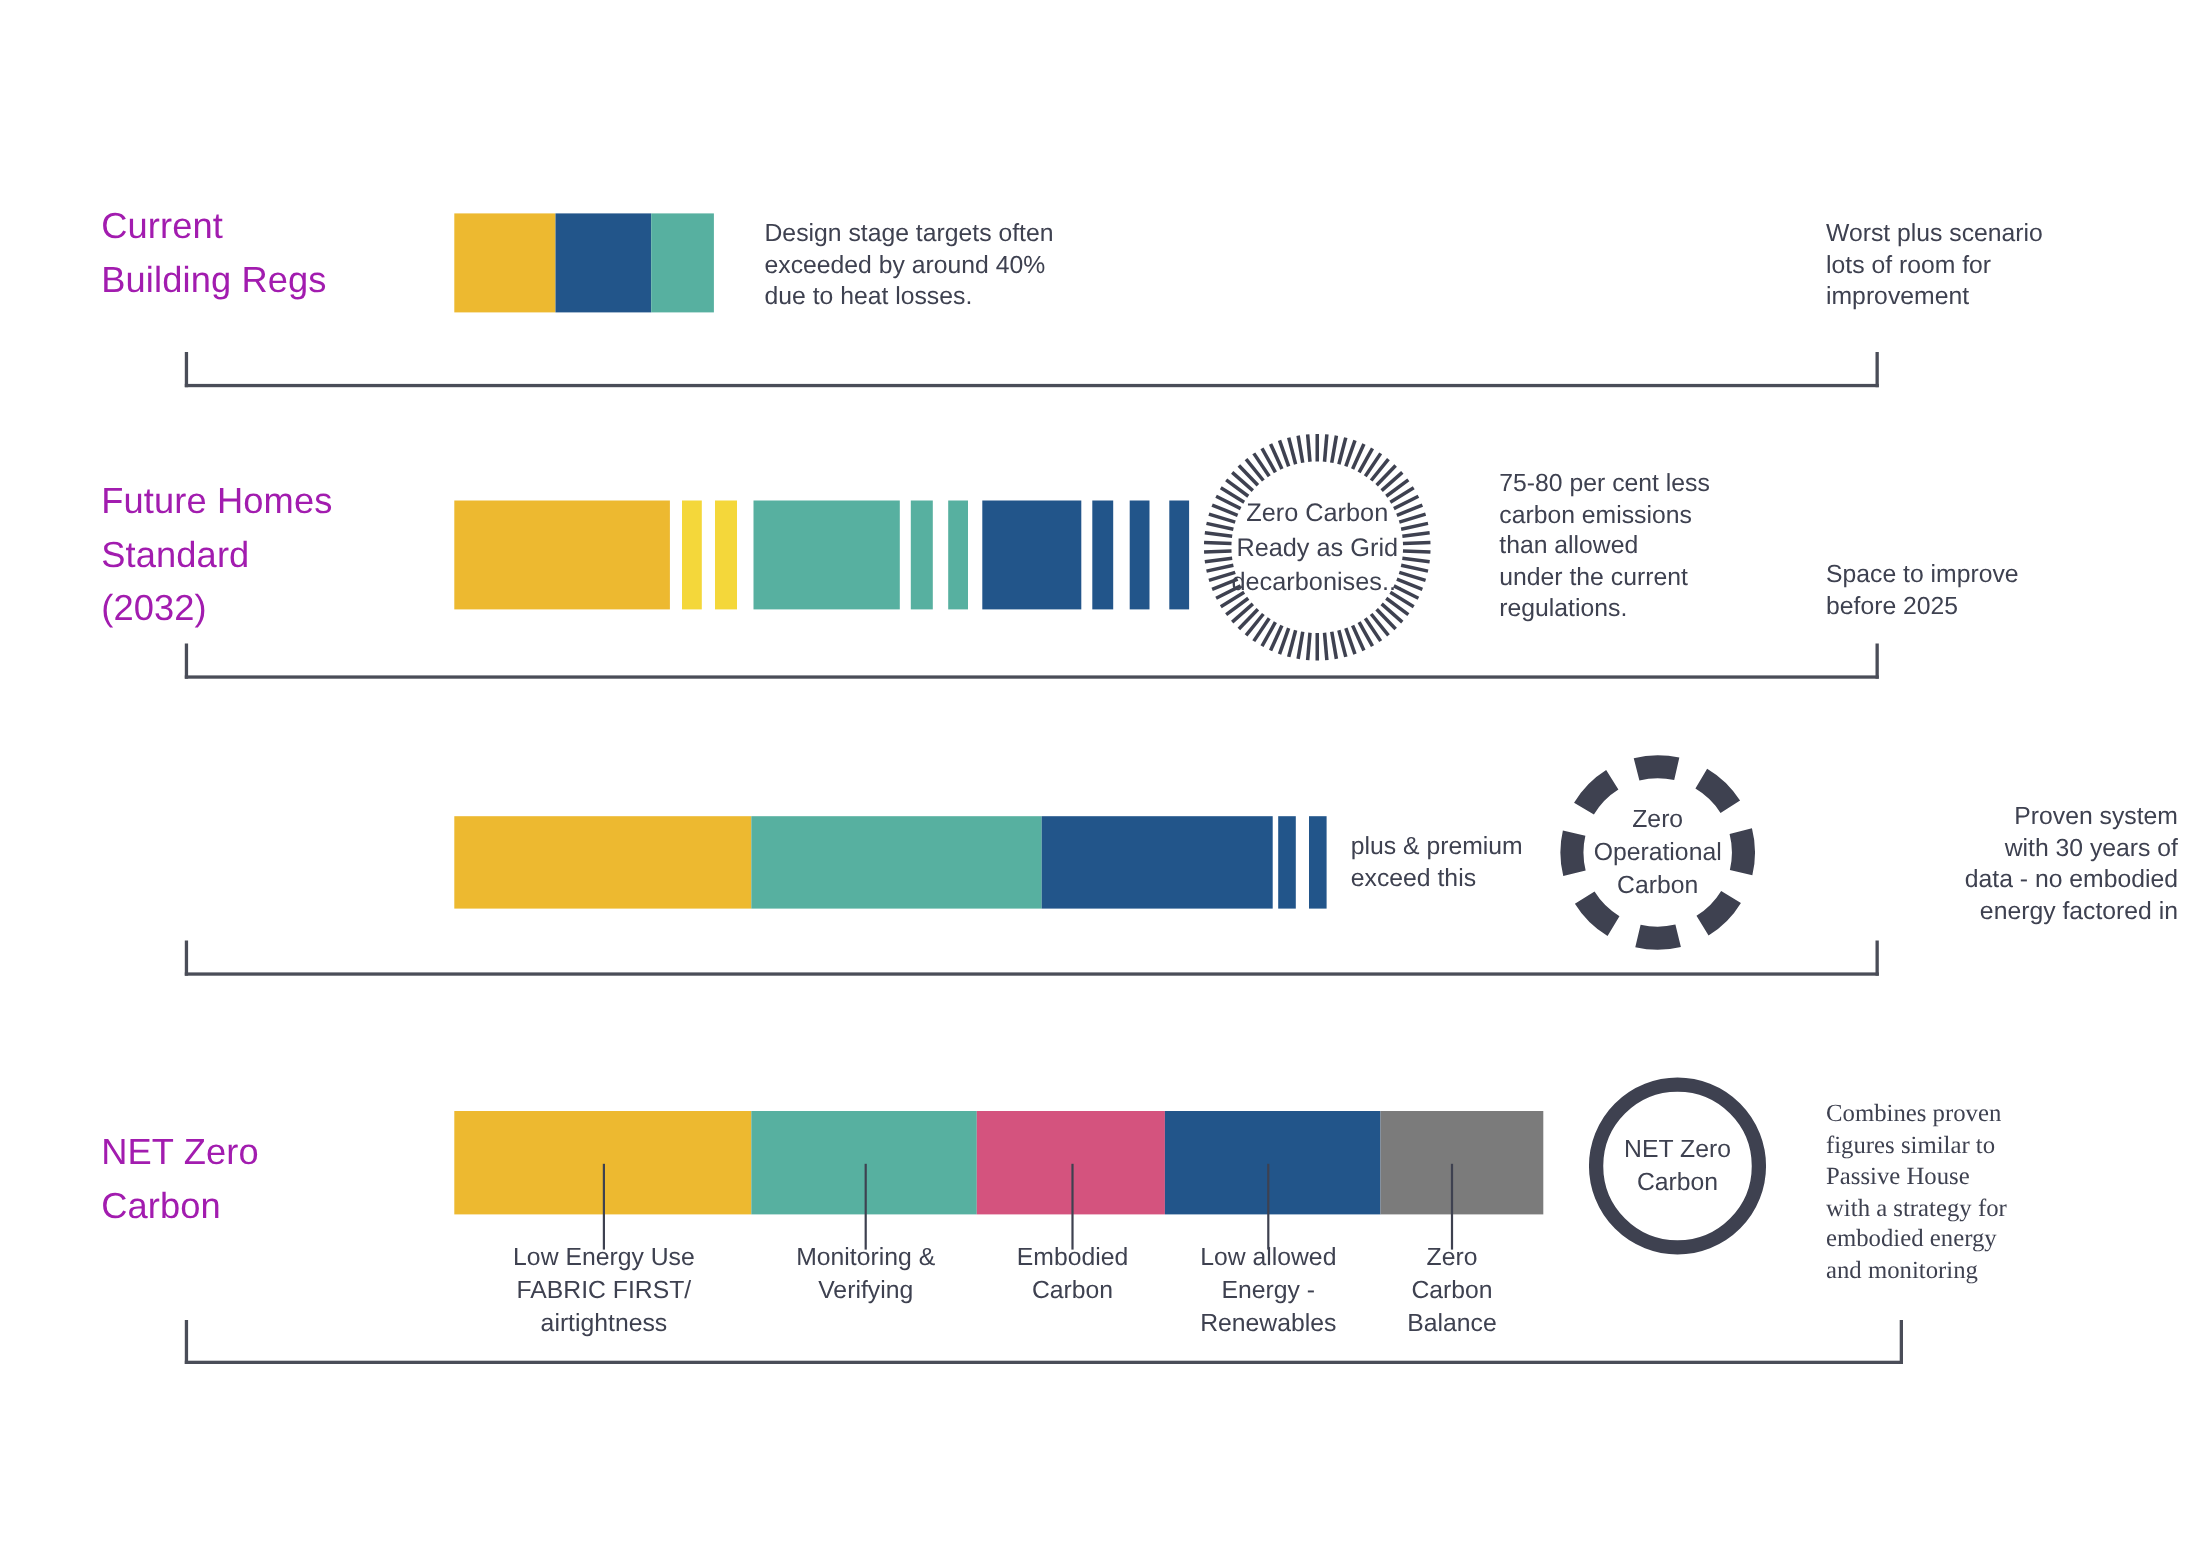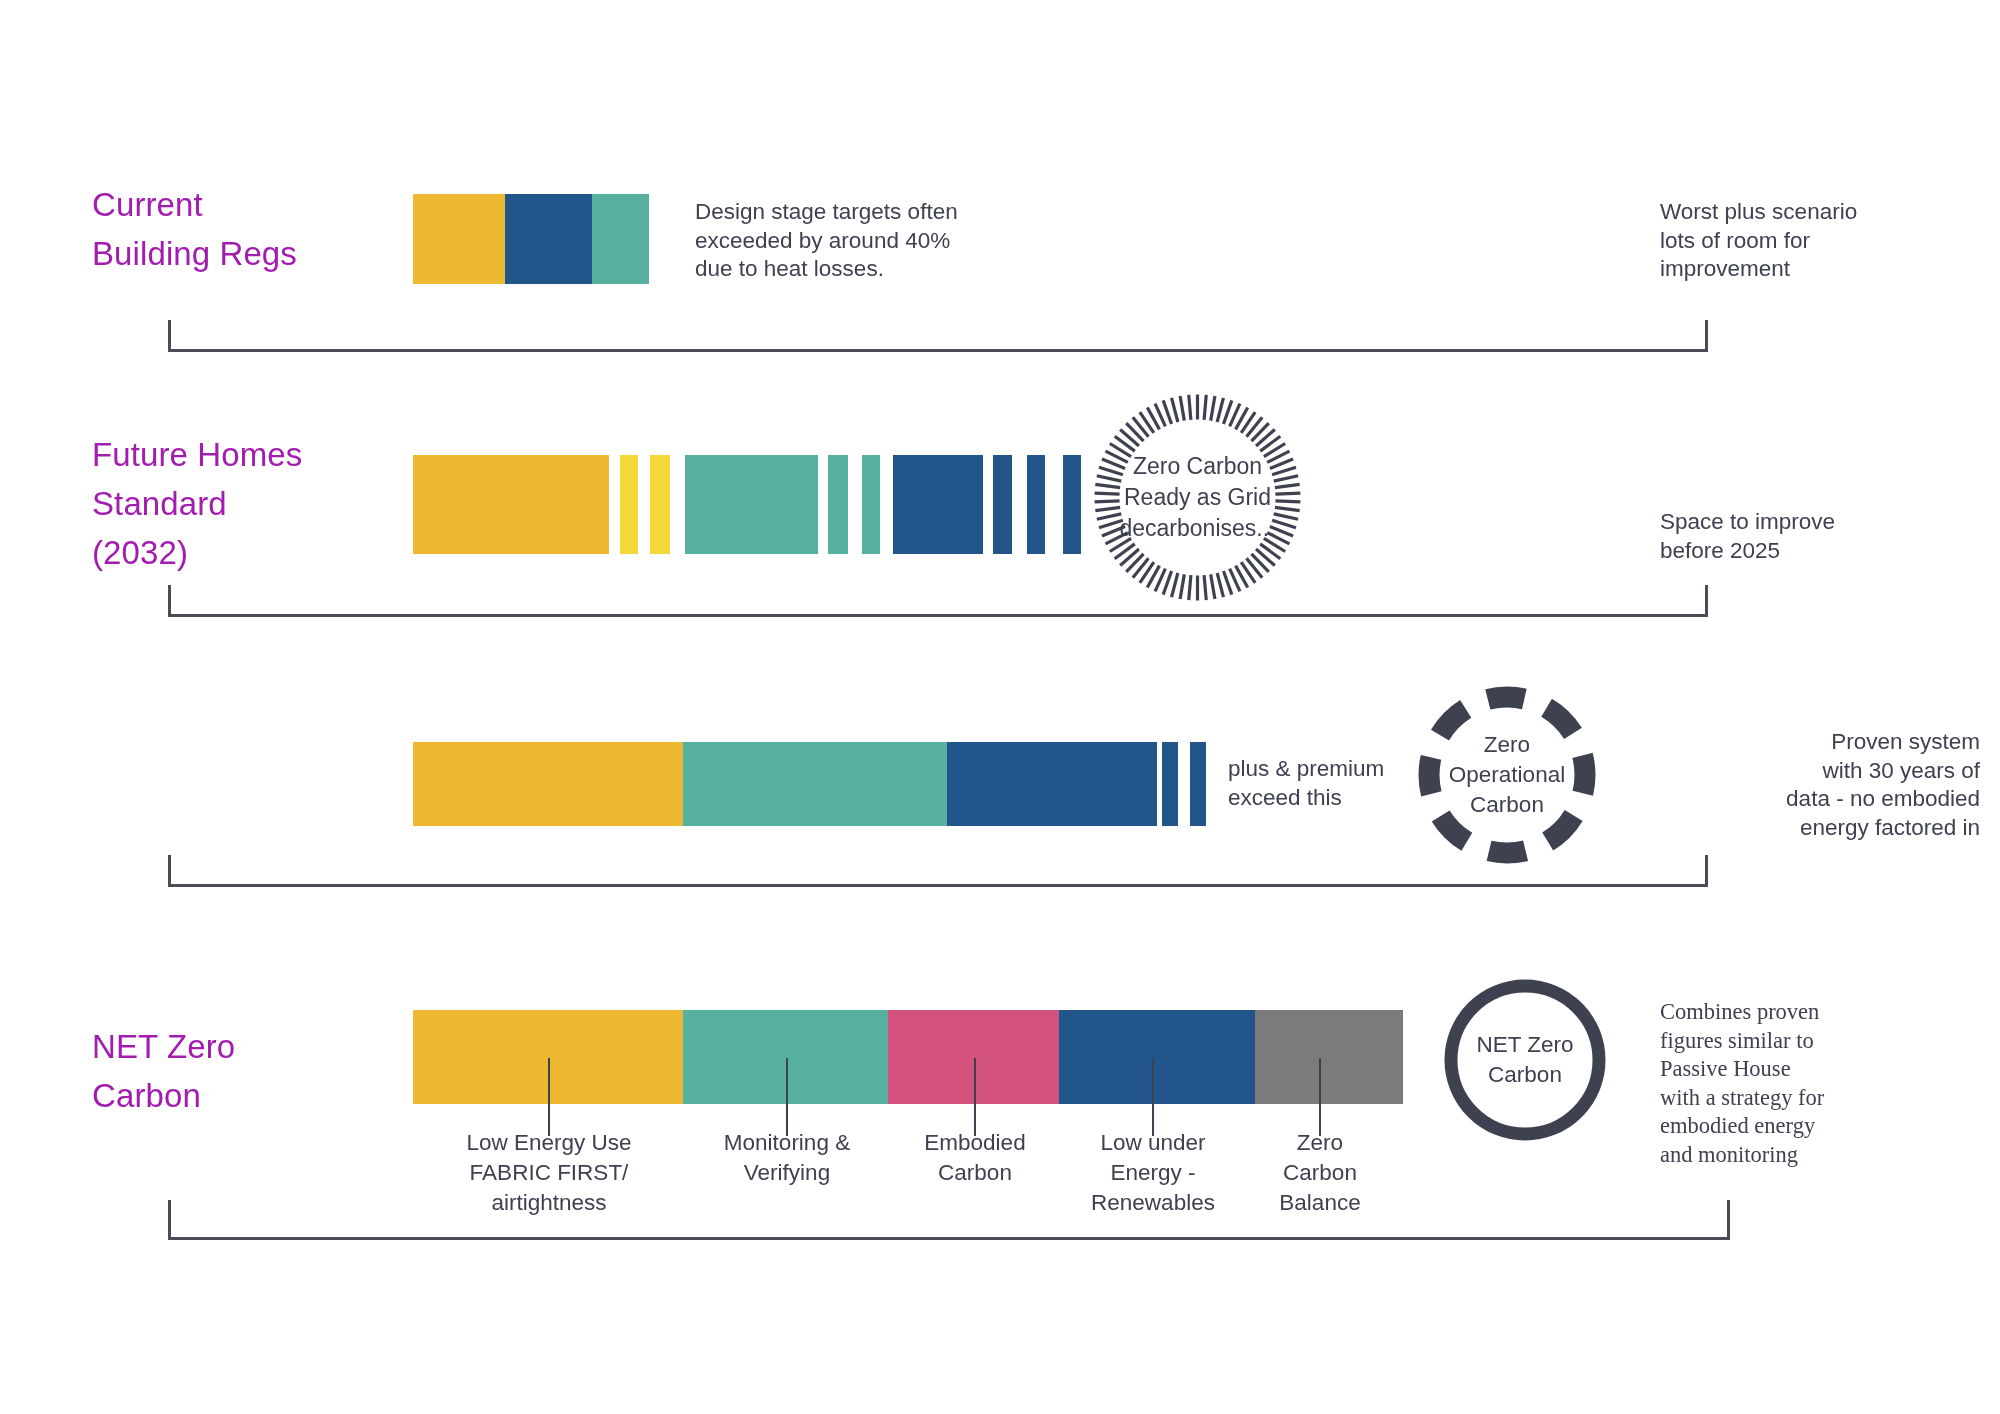--- a/index.html
+++ b/index.html
@@ -186,20 +186,25 @@
           <line x1="87.85" y1="32.02" x2="81.55" y2="7.82" stroke-linecap="butt"></line>
           <line x1="94.32" y1="30.62" x2="90.09" y2="5.98" stroke-linecap="butt"></line>
           <line x1="100.89" y1="29.78" x2="98.76" y2="4.87" stroke-linecap="butt"></line>
         </g>
     </svg>
     <div class="circ-text" style="font-size:23px;line-height:31px;">Zero Carbon
 Ready as Grid
 decarbonises...</div>
   </div>
 
+  <div class="note" style="left:1363px;top:425px;width:260px;">75-80 per cent less
+carbon emissions
+than allowed
+under the current
+regulations.</div>
 
   <div class="note" style="left:1660px;top:508px;width:300px;">Space to improve
 before 2025</div>
 
   <div class="bracket" style="left:168px;top:585px;width:1540px;height:32px;">
     <div class="vleft"></div>
     <div class="hline"></div>
     <div class="vright"></div>
   </div>
 
@@ -252,21 +257,21 @@
   <div class="leader" style="left:1152px;top:1058px;height:78px;"></div>
   <div class="leader" style="left:1319px;top:1058px;height:78px;"></div>
 
   <div class="seg-label" style="left:549px;top:1128px;width:260px;">Low Energy Use
 FABRIC FIRST/
 airtightness</div>
   <div class="seg-label" style="left:787px;top:1128px;width:220px;">Monitoring &amp;
 Verifying</div>
   <div class="seg-label" style="left:975px;top:1128px;width:200px;">Embodied
 Carbon</div>
-  <div class="seg-label" style="left:1153px;top:1128px;width:200px;">Low under
+  <div class="seg-label" style="left:1153px;top:1128px;width:200px;">Low allowed
 Energy -
 Renewables</div>
   <div class="seg-label" style="left:1320px;top:1128px;width:170px;">Zero
 Carbon
 Balance</div>
 
   <div class="circ-wrap" style="left:1440px;top:975px;width:170px;height:170px;">
     <svg width="170" height="170" viewBox="0 0 170 170">
       <circle cx="85" cy="85" r="74" fill="none" stroke="#3e4150" stroke-width="13"></circle>
     </svg>

